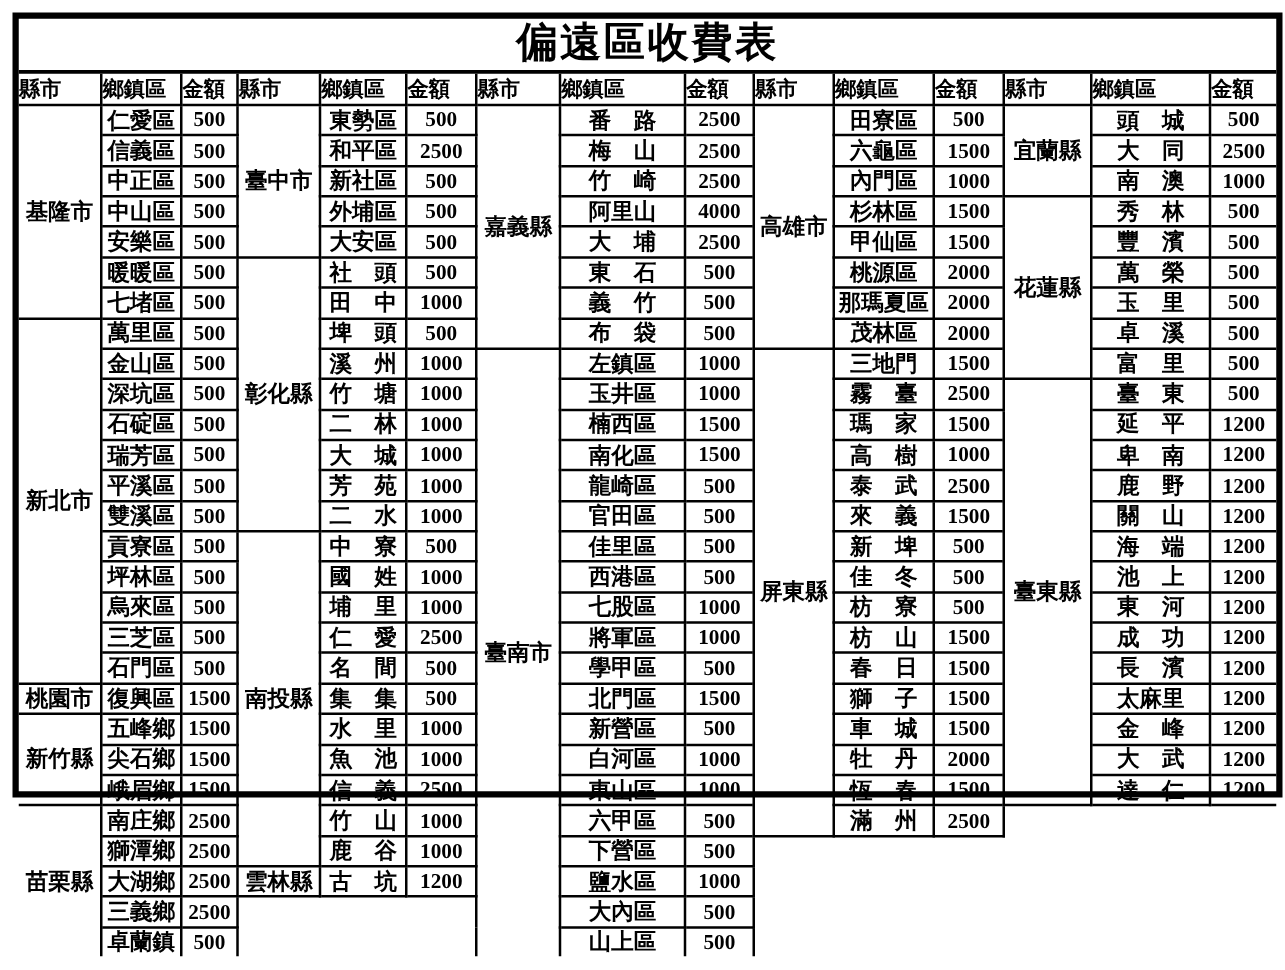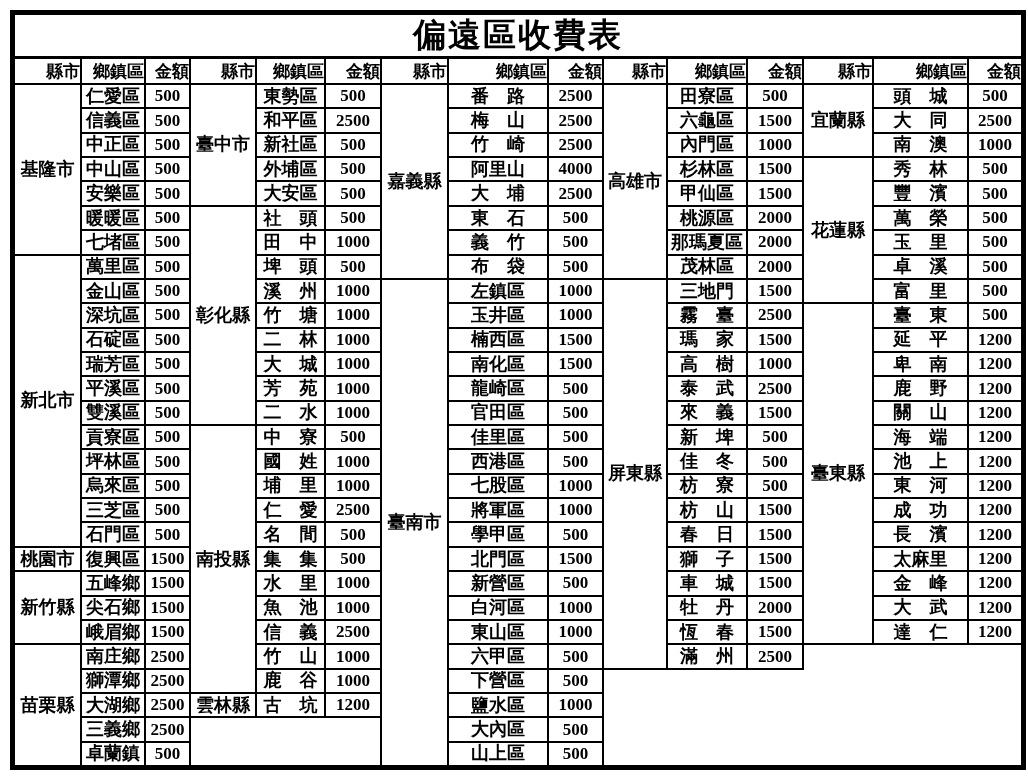--- a/index.html
+++ b/index.html
@@ -2,35 +2,35 @@
 <html><head>
 <meta charset="utf-8">
 <style>
   html, body { margin:0; padding:0; background:#ffffff; }
   body {
     width:1028px; height:776px; position:relative;
     font-family:"Liberation Serif","DejaVu Serif",serif;
     color:#000;
   }
   .frame {
-    position:absolute; left:10px; top:10px; width:1016px; height:760px;
+    position:absolute; left:10px; top:10px; width:1016px; height:628px;
     border:5px solid #000; box-sizing:border-box; background:#fff;
   }
   .title {
     height:41px; line-height:41px; text-align:center;
     font-size:33px; font-weight:bold; letter-spacing:2px;
     border-bottom:3px solid #000;
   }
   table.fee {
     width:100%; height:706px; table-layout:fixed;
     border-collapse:collapse; border-style:hidden;
   }
   table.fee th {
     border:2px solid #000; padding:0; height:24px;
-    font-size:17px; font-weight:bold; text-align:right;margin-top:16px;
+    font-size:17px; font-weight:bold; text-align:left;margin-top:16px;
   }
   table.fee td {
     border:2px solid #000; padding:0; overflow:hidden;
     text-align:center; vertical-align:middle;
     font-size:18px; font-weight:bold; line-height:1.05;
   }
   table.fee td.fee-val { font-size:17px; }
   table.fee td.blank { border:none; }
 </style>
 </head>

